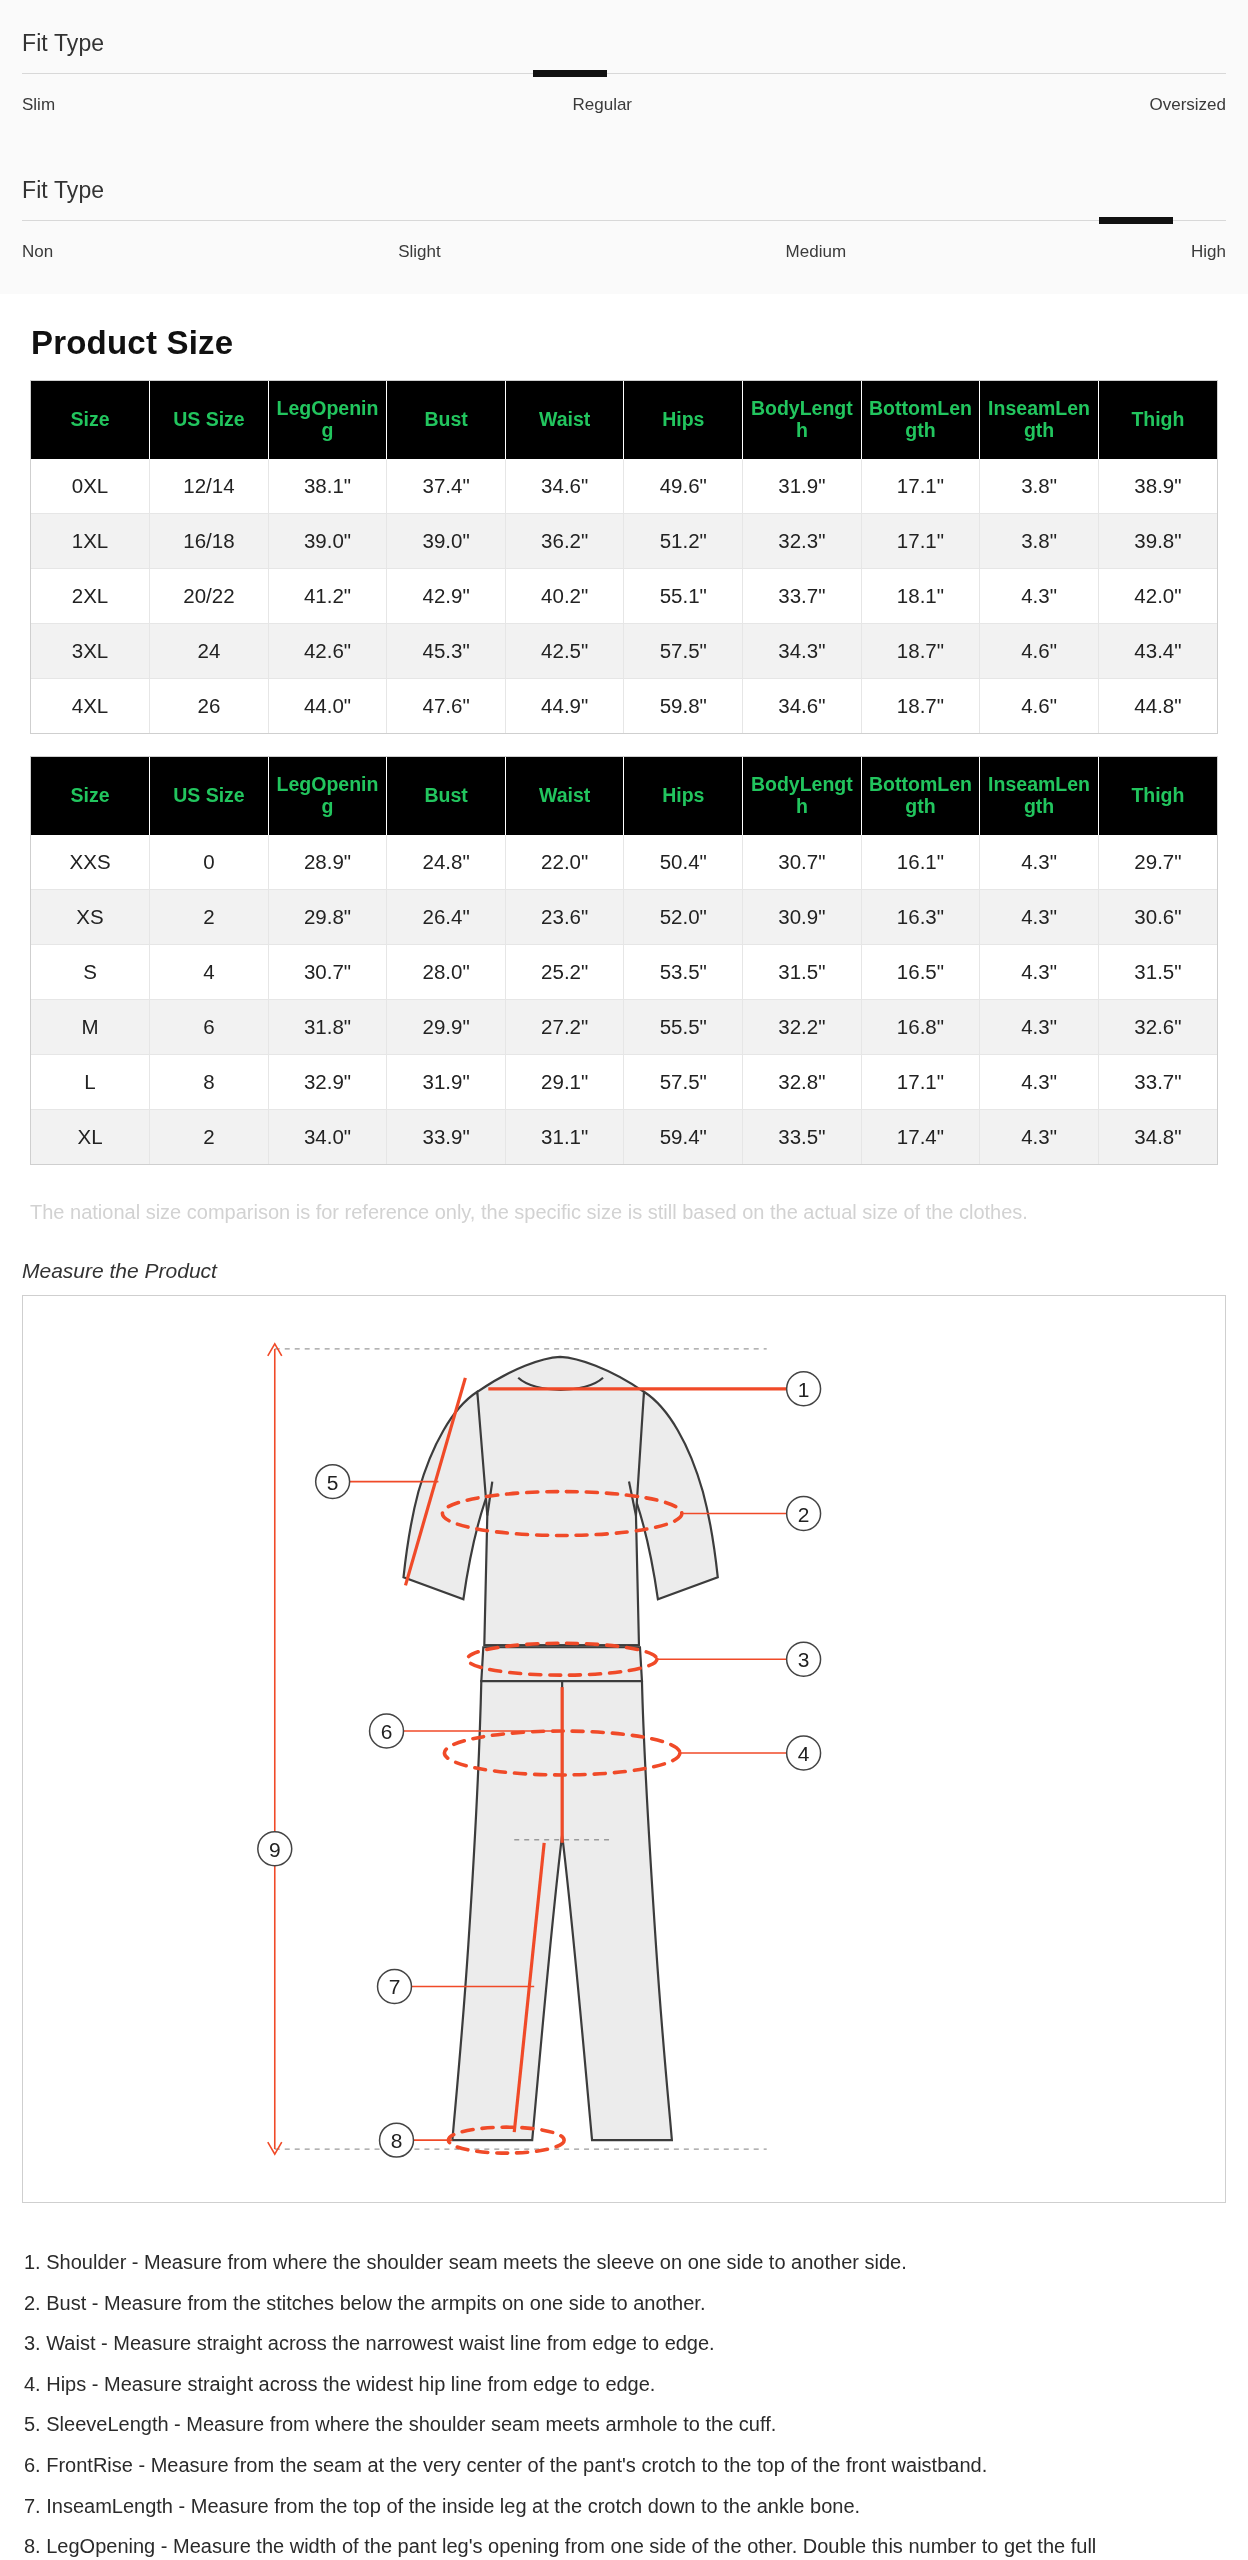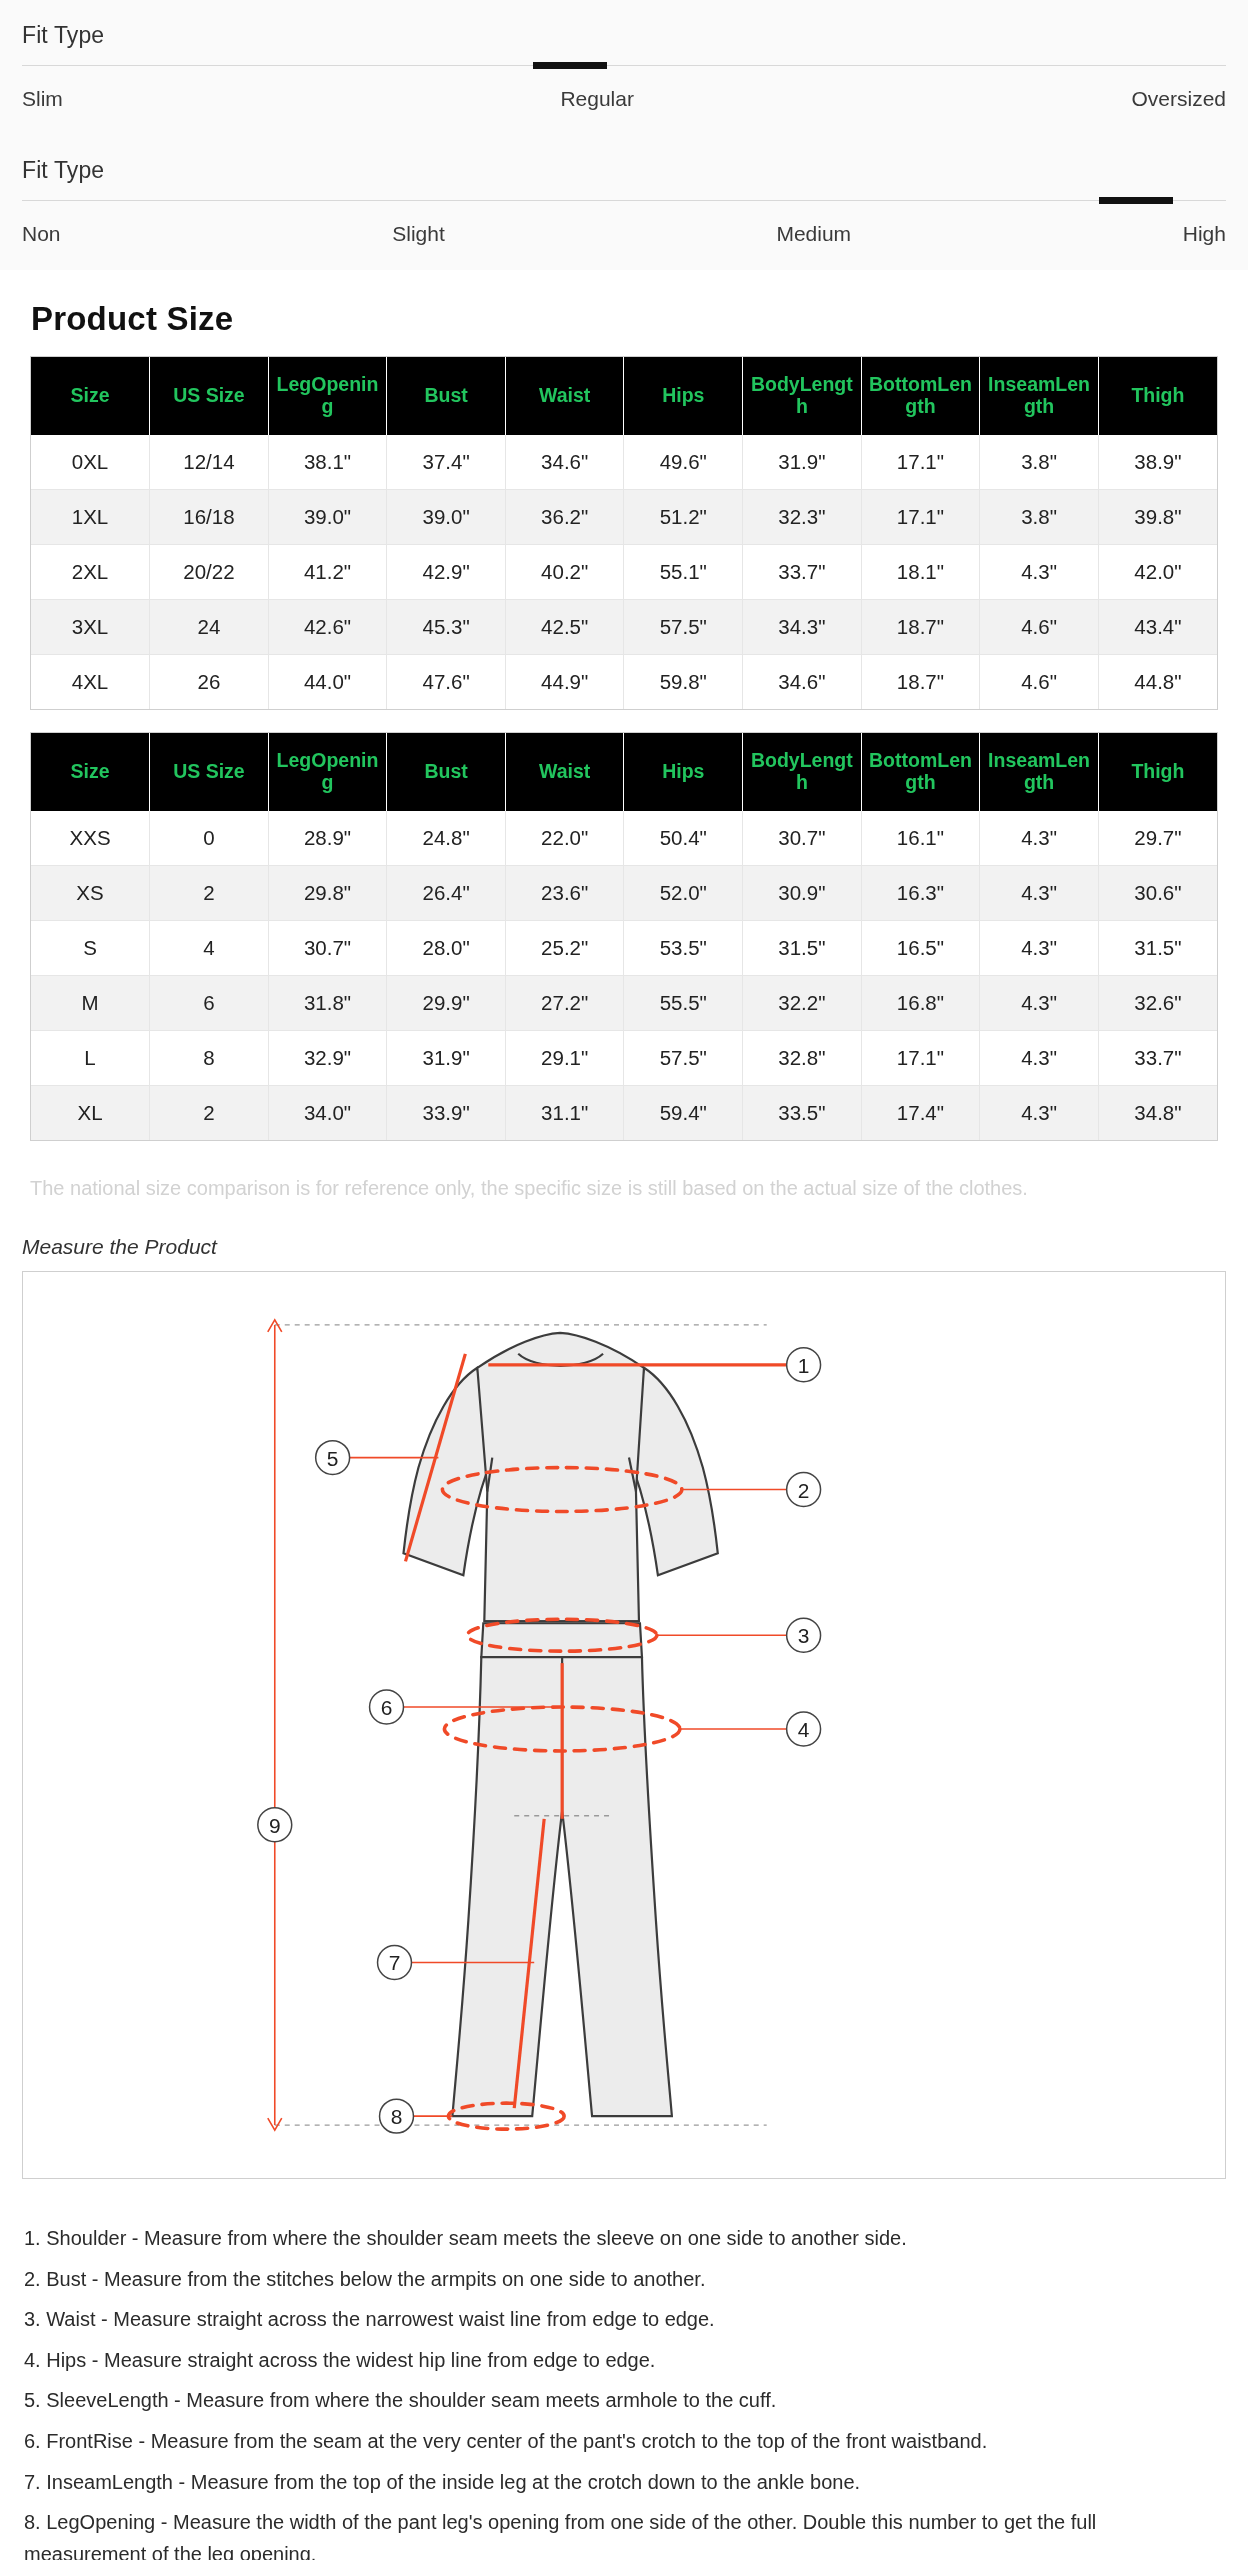--- a/index.html
+++ b/index.html
@@ -10,21 +10,21 @@
     font-family: "Liberation Sans", sans-serif;
     -webkit-font-smoothing: antialiased;
   }
   body { width: 1248px; }
 
   .page { width: 1248px; padding: 0; }
 
   
   .fit-block {
     background: #fafafa;
-    padding: 0 22px;
+    padding: 8px 22px;
   }
   .fit-title {
     font-size: 23px;
     color: #333;
     padding: 22px 0 16px 0;
     letter-spacing: 0.1px;
   }
   .fit-track {
     position: relative;
     height: 6px;
@@ -34,21 +34,21 @@
   .fit-thumb {
     position: absolute;
     top: -4px;
     width: 74px;
     height: 7px;
     background: #111;
   }
   .fit-labels {
     display: flex;
     justify-content: space-between;
-    font-size: 21px;
+    font-size: 17px;
     color: #3a3a3a;
     padding: 16px 0 24px 0;
   }
   .fit-labels span { white-space: nowrap; }
   .fit-labels .l-mid { }
 
   
   .section-heading {
     font-size: 33px;
     font-weight: bold;

